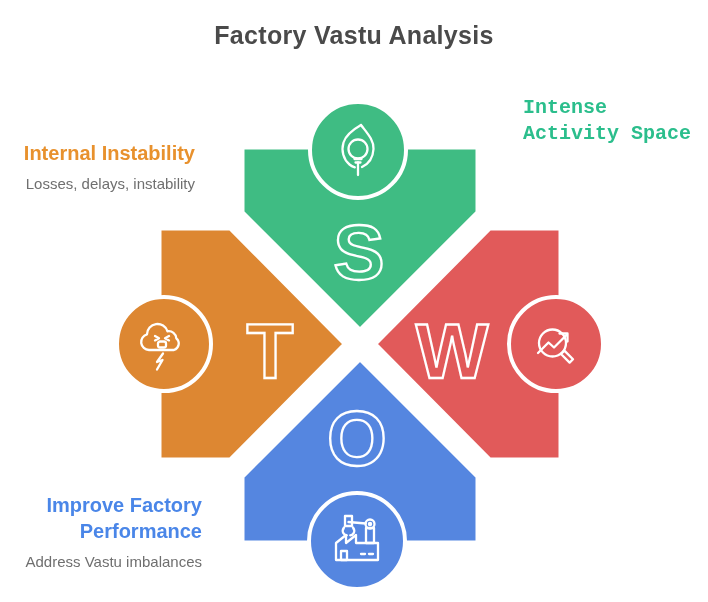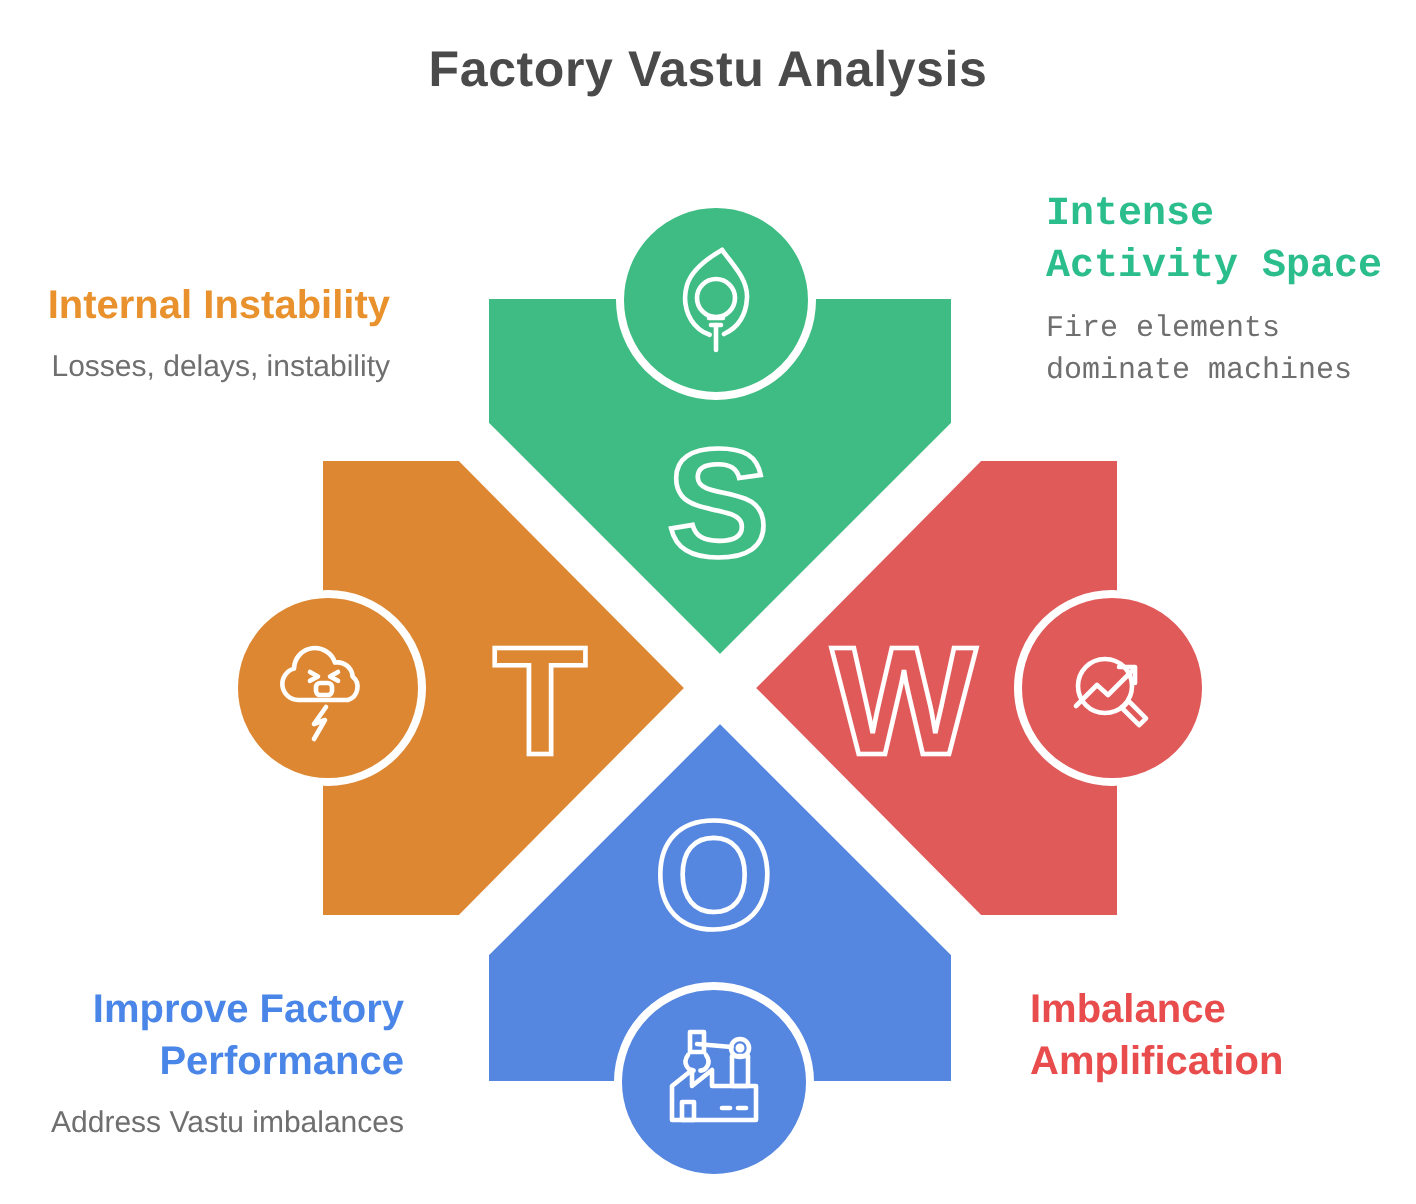--- a/index.html
+++ b/index.html
@@ -87,25 +87,23 @@
     <text class="swot-letter" x="357" y="438" text-anchor="middle" dominant-baseline="central" fill="none" stroke="#ffffff" stroke-width="2.3">O</text>
   </svg>
 
   <div class="callout tl">
     <div class="heading" style="color: rgb(232, 145, 45);">Internal Instability</div>
     <div class="desc" style="color: rgb(111, 111, 111);">Losses, delays, instability</div>
   </div>
 
   <div class="callout tr">
     <div class="heading" style="color: rgb(43, 190, 140);">Intense Activity Space</div>
-    <div class="desc" style="color: rgb(111, 111, 111);">Fire elements dominate machines</div>
   </div>
 
   <div class="callout bl">
     <div class="heading" style="color: rgb(74, 134, 232);">Improve Factory Performance</div>
     <div class="desc" style="color: rgb(111, 111, 111);">Address Vastu imbalances</div>
   </div>
 
   <div class="callout br">
-    <div class="heading" style="color: rgb(232, 76, 76);">Imbalance Amplification</div>
   </div>
 
 </div>
 
 </body></html>

